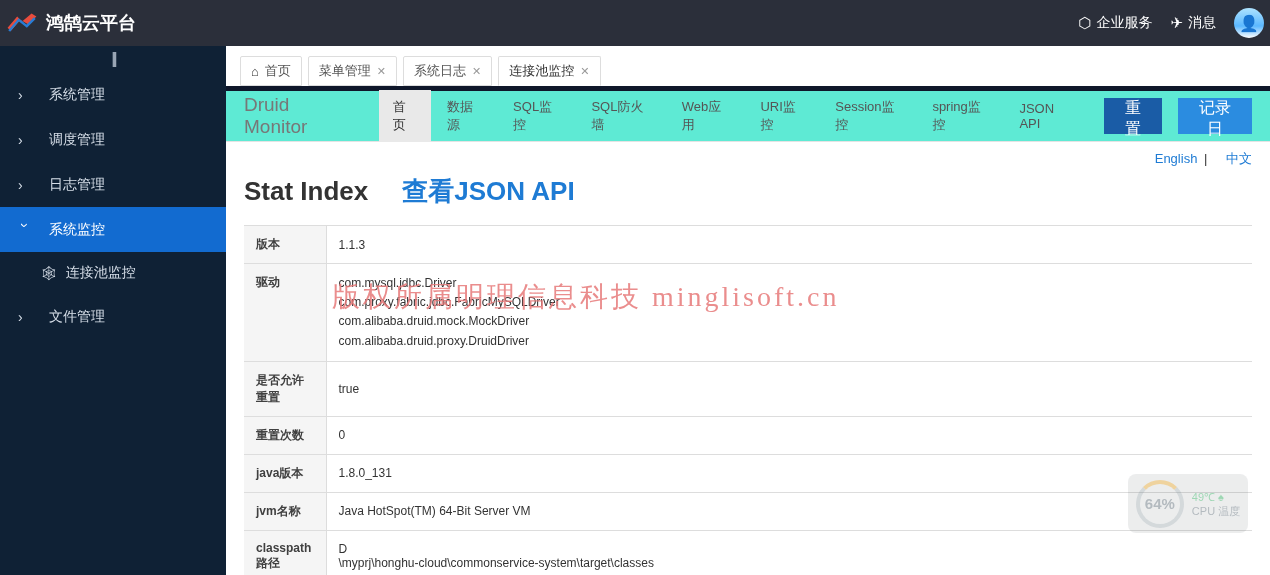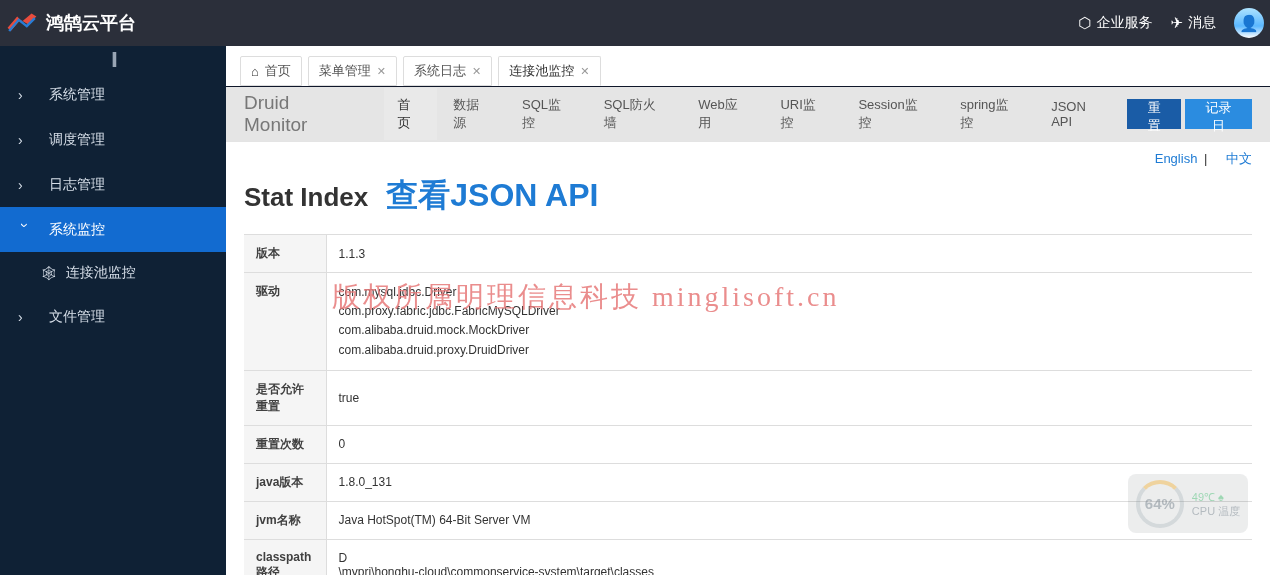--- a/index.html
+++ b/index.html
@@ -32,39 +32,39 @@
     .content { position: absolute; top: 46px; left: 226px; right: 0; bottom: 0; background: #fff; overflow: hidden; }
     
     
     .tabs { height: 40px; display: flex; align-items: flex-end; padding: 0 14px; gap: 6px; }
     .tab { height: 30px; border: 1px solid #ddd; background: #fff; display: flex; align-items: center; padding: 0 10px; gap: 6px; cursor: pointer; font-size: 13px; color: #555; border-radius: 2px 2px 0 0; }
     .tab.active { border-bottom-color: #fff; color: #333; }
     .tab .home-i { color: #333; }
     .tab .close-x { color: #999; font-size: 11px; cursor: pointer; }
     
     
-    .monitor-bar { height: 56px; border-top: 1px solid #0f172a; border-bottom: 1px solid #e4e4e4; display: flex; align-items: center; padding: 0 18px; background: #e5e5e5; }
+    .monitor-bar { height: 56px; border-top: 5px solid #0f172a; border-bottom: 1px solid #e4e4e4; display: flex; align-items: center; padding: 0 18px; background: #5eead4; }
     .monitor-title { font-size: 19px; color: #777; margin-right: 26px; }
     .monitor-nav { display: flex; align-items: center; gap: 2px; }
     .mnav-item { padding: 8px 14px; color: #555; cursor: pointer; font-size: 13px; }
     .mnav-item.active { background: #e9e9e9; color: #333; }
     .monitor-spacer { flex: 1; }
-    .btn { height: 30px; padding: 0 14px; color: #fff; border: none; cursor: pointer; font-size: 13px; margin-left: 4px; }
+    .btn { height: 36px; padding: 0 14px; color: #fff; border: none; cursor: pointer; font-size: 16px; margin-left: 16px; }
     .btn-reset { background: #1a5ca6; }
     .btn-log { background: #2b8ce0; }
     
     
     .lang-row { text-align: right; padding: 8px 18px 0; font-size: 13px; }
     .lang-link { color: #1e7bd4; cursor: pointer; padding-left: 12px; }
     .lang-sep { color: #333; margin: 0 3px; }
     
     
-    .stat-title-row { padding: 6px 18px 16px; display: flex; align-items: baseline; gap: 18px; }
+    .stat-title-row { padding: 6px 18px 16px; display: flex; align-items: baseline; gap: 10px; }
     .stat-title { font-size: 26px; font-weight: bold; color: #333; }
-    .stat-api-link { font-size: 32px; font-weight: bold; color: #1e7bd4; cursor: pointer; }
+    .stat-api-link { font-size: 26px; font-weight: bold; color: #1e7bd4; cursor: pointer; margin-left: 24px; }
     
     
     .stat-table { width: calc(100% - 36px); margin: 0 18px; border-collapse: collapse; border-top: 1px solid #ddd; }
     .stat-table tr { border-bottom: 1px solid #ddd; }
     .stat-table th { background: #f5f5f5; text-align: left; padding: 10px 12px; width: 82px; font-size: 12px; color: #404040; font-weight: bold; border-right: 1px solid #ddd; vertical-align: top; }
     .stat-table td { padding: 10px 12px; font-size: 12px; color: #333; }
     .drv-line { line-height: 1.6; }
     
     
     .watermark { position: absolute; top: 278px; left: 332px; font-size: 28px; color: #e77a7a; letter-spacing: 3px; opacity: 0.85; pointer-events: none; z-index: 5; font-family: "SimSun", serif; }

